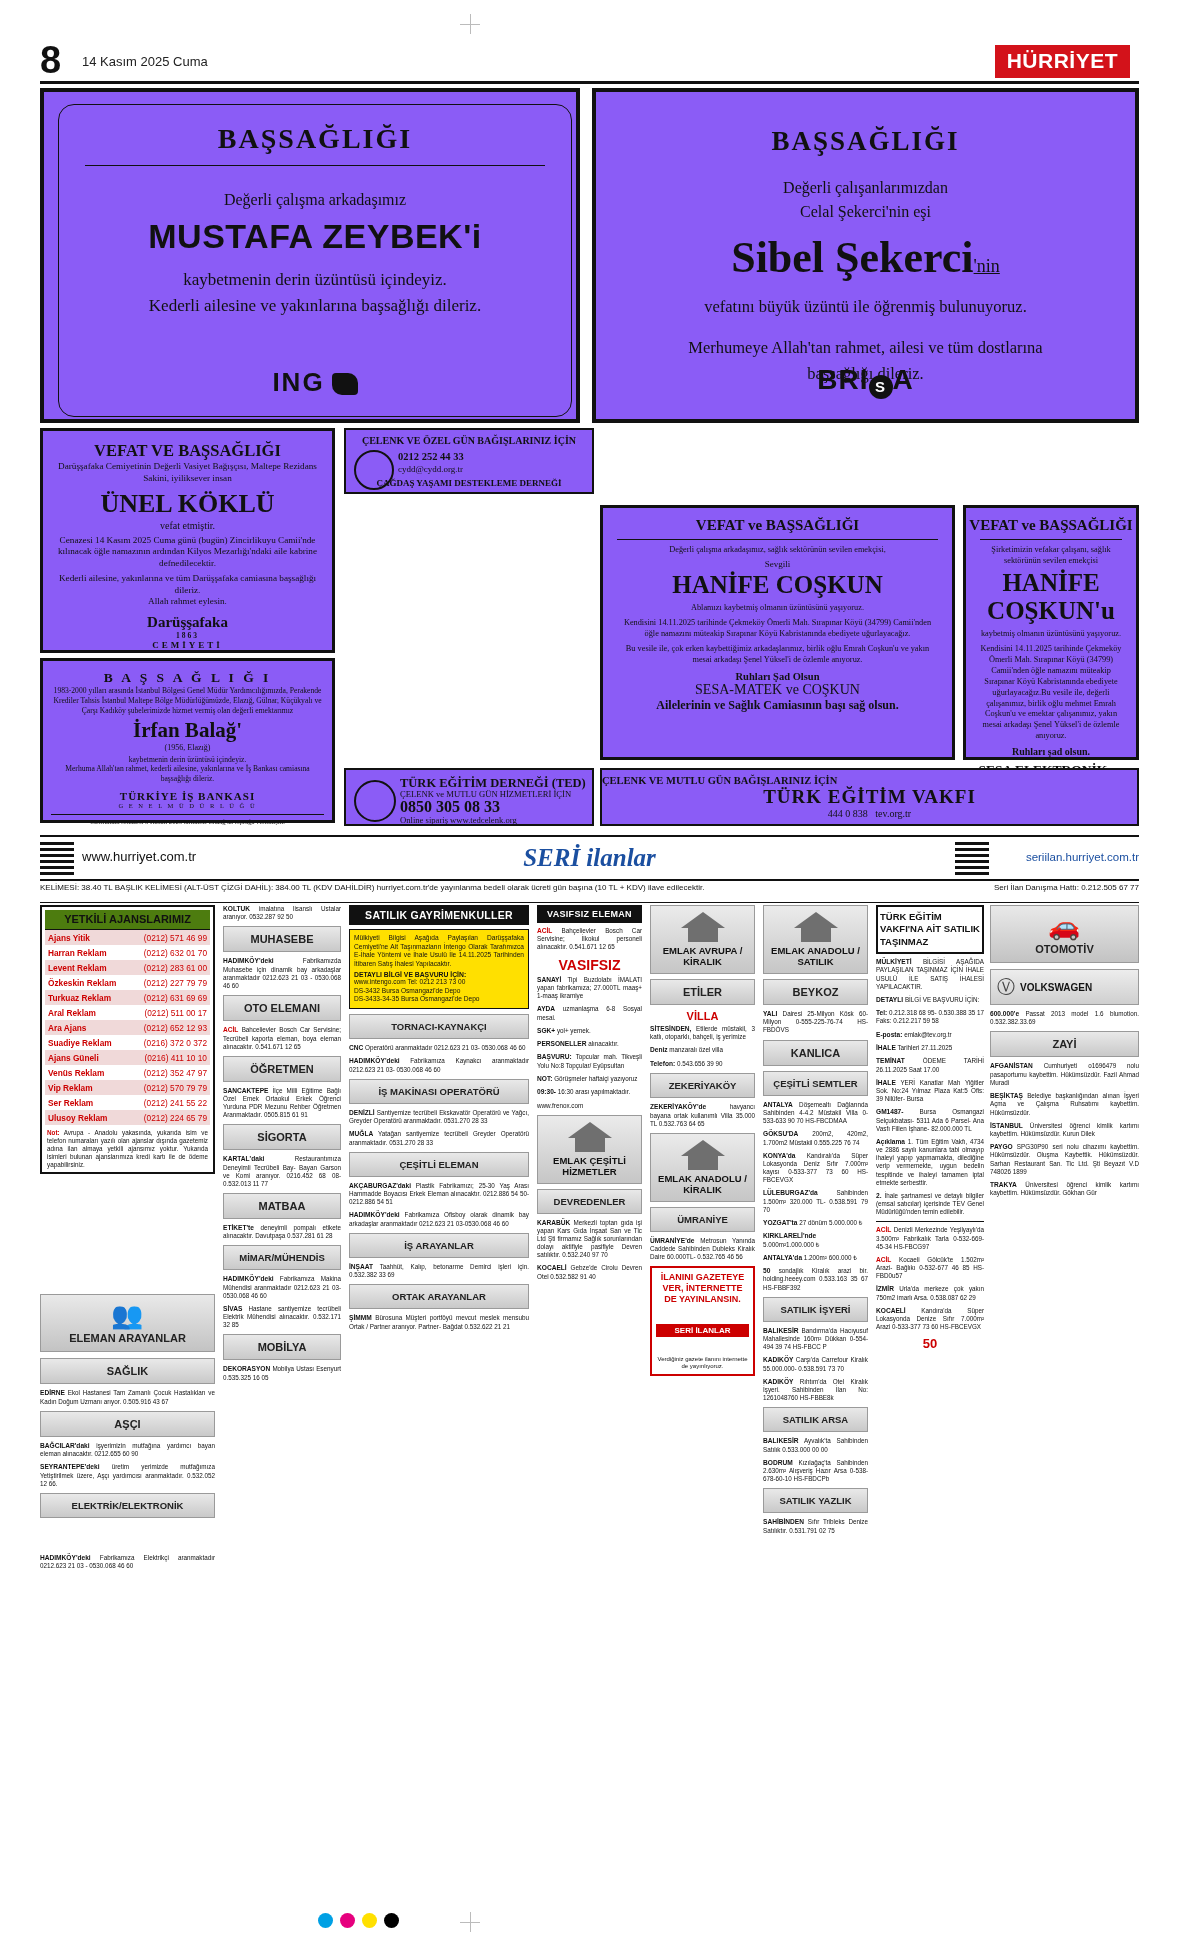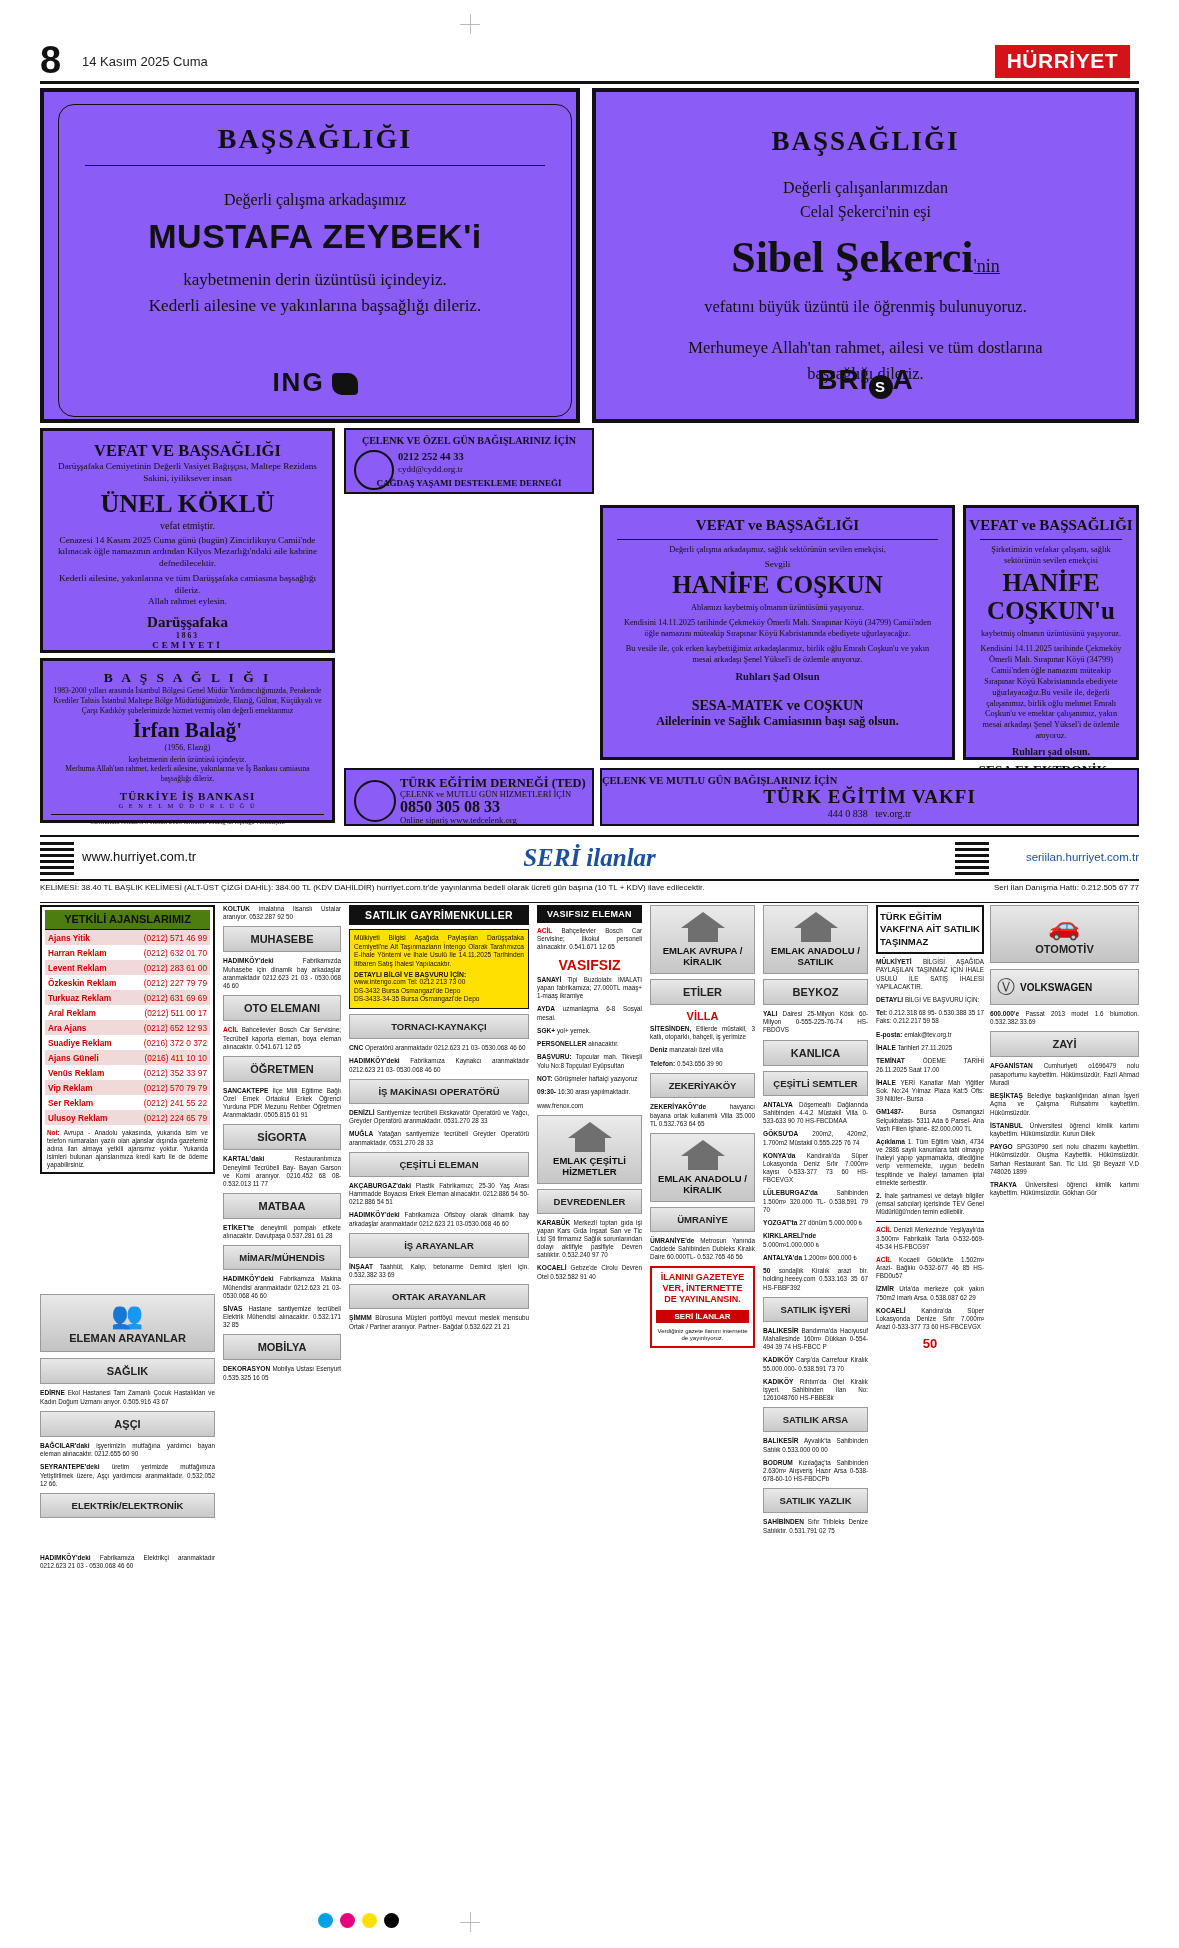--- a/index.html
+++ b/index.html
@@ -73,21 +73,21 @@
   #cydd-box .foot{position:absolute;left:0;right:0;bottom:4px;text-align:center;font-size:9px;font-weight:bold;}
 
   
   #hanife1{left:600px;top:505px;width:355px;height:255px;}
   #hanife1 .hdr{text-align:center;font-size:15px;font-weight:bold;margin-top:9px;}
   #hanife1 .rule{margin:5px 14px;height:1px;background:#111;}
   #hanife1 .t{font-size:8.3px;line-height:1.32;text-align:center;padding:0 14px;}
   #hanife1 .sevgili{font-size:9px;text-align:center;margin-top:3px;}
   #hanife1 .name{font-size:25px;font-weight:bold;text-align:center;margin-top:2px;}
   #hanife1 .closing{font-size:10.5px;font-weight:bold;text-align:center;margin-top:5px;}
-  #hanife1 .org{font-size:14px;font-weight:bold;text-align:center;margin-top:16px;}
+  #hanife1 .org{font-size:14px;font-weight:normal;text-align:center;margin-top:0;}
   #hanife1 .org2{font-size:12px;font-weight:bold;text-align:center;}
 
   
   #hanife2{left:963px;top:505px;width:176px;height:255px;}
   #hanife2{width:176px;}
   #hanife2 .hdr{text-align:center;font-size:15px;font-weight:bold;margin-top:9px;}
   #hanife2 .rule{margin:5px 14px;height:1px;background:#111;}
   #hanife2 .t{font-size:8.3px;line-height:1.32;text-align:center;padding:0 12px;}
   #hanife2 .name{font-size:25px;font-weight:bold;text-align:center;margin-top:2px;}
   #hanife2 .org{font-size:13.5px;font-weight:bold;text-align:center;margin-top:5px;}
@@ -158,21 +158,21 @@
 
   
   #satilik-yellow{background:#ffe000;border:1px solid #111;padding:4px;margin-bottom:5px;}
   #satilik-yellow .t{font-family:"Liberation Sans",sans-serif;font-size:6.6px;line-height:1.3;text-align:justify;}
   #satilik-yellow .hd{font-family:"Liberation Sans",sans-serif;font-weight:bold;font-size:6.8px;margin-top:3px;}
 
   #vasifsiz-red{color:#cc0000;font-family:"Liberation Sans",sans-serif;font-weight:bold;font-size:14px;text-align:center;margin:3px 0;}
 
   .redbox{border:2px solid #cc0000;padding:4px;margin-bottom:5px;text-align:center;}
   .redbox .l1{color:#cc0000;font-family:"Liberation Sans",sans-serif;font-weight:bold;font-size:9px;line-height:1.2;}
-  .redbox .bar{background:#cc0000;color:#fff;font-family:"Liberation Sans",sans-serif;font-weight:bold;font-size:8px;padding:2px;margin:5px 0;}
+  .redbox .bar{background:#cc0000;color:#fff;font-family:"Liberation Sans",sans-serif;font-weight:bold;font-size:8px;padding:2px;margin:19px 0;}
   .redbox .l2{font-family:"Liberation Sans",sans-serif;font-size:6px;line-height:1.2;}
 
   #holding-ad{text-align:center;margin-bottom:5px;}
   #holding-ad .nm{color:#cc0000;font-family:"Liberation Sans",sans-serif;font-weight:bold;font-size:13px;}
 
   .brandbtn{background:linear-gradient(#ededed,#cfcfcf);border:1px solid #9a9a9a;display:flex;align-items:center;gap:5px;padding:5px 6px;margin-bottom:5px;}
   .brandbtn .ic{font-size:18px;color:#444;}
   .brandbtn .lb{font-family:"Liberation Sans",sans-serif;font-weight:bold;font-size:10px;}
 
   
@@ -352,21 +352,21 @@
       <div class="arow">
           <span class="nm">Suadiye Reklam</span>
           <span class="ph">(0216) 372 0 372</span>
         </div>
       <div class="arow alt">
           <span class="nm">Ajans Güneli</span>
           <span class="ph">(0216) 411 10 10</span>
         </div>
       <div class="arow">
           <span class="nm">Venüs Reklam</span>
-          <span class="ph">(0212) 352 33 97</span>
+          <span class="ph">(0212) 352 47 97</span>
         </div>
       <div class="arow alt">
           <span class="nm">Vip Reklam</span>
           <span class="ph">(0212) 570 79 79</span>
         </div>
       <div class="arow">
           <span class="nm">Ser Reklam</span>
           <span class="ph">(0212) 241 55 22</span>
         </div>
       <div class="arow alt">

